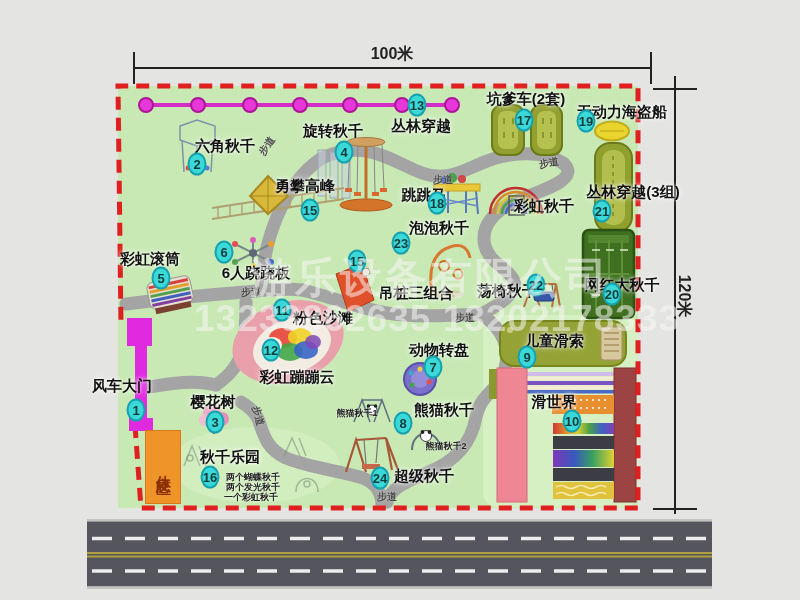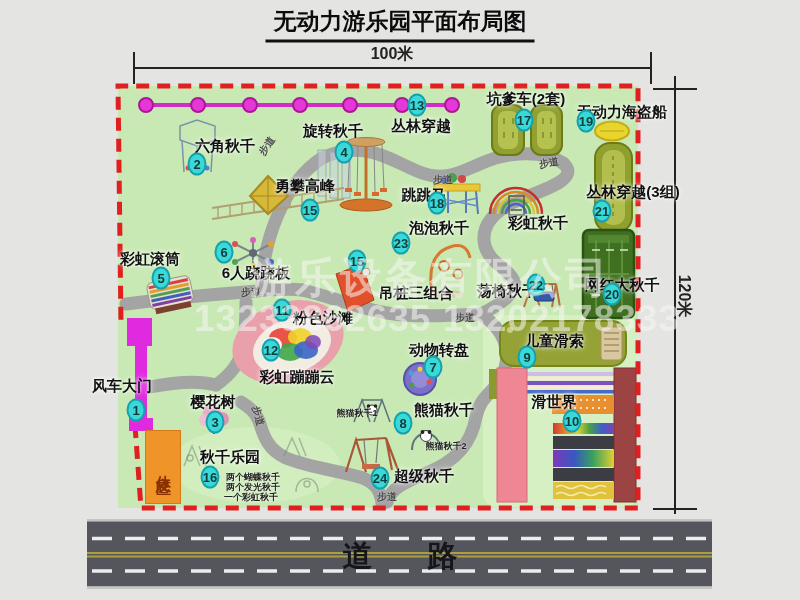--- a/index.html
+++ b/index.html
@@ -292,21 +292,20 @@
 
     <g>
       <rect x="87" y="519" width="625" height="2.5" fill="#c4c4c2"></rect>
       <rect x="87" y="521.5" width="625" height="65" fill="#55555d"></rect>
       <rect x="87" y="586.5" width="625" height="2.5" fill="#c4c4c2"></rect>
       <path d="M92,538.5 H712 M92,571 H712" stroke="#ececec" stroke-width="3.5" stroke-dasharray="20 13"></path>
       <path d="M87,553 H712 M87,556.5 H712" stroke="#ad9f3c" stroke-width="1.8"></path>
     </g>
   </svg>
 
-  <div id="page-title" class="abs">无动力游乐园平面布局图</div>
   <div id="dim-width" class="abs dim-label">100米</div>
   <div id="dim-height" class="abs dim-label">120米</div>
   <div id="rest-area">休息区</div>
   <div id="labels-layer">
       <div class="eq-label" style="left: 122px; top: 386px; transform: translate(-50%, -50%);">风车大门</div>
       <div class="badge" style="left: 136px; top: 410px; transform: translate(-50%, -50%);">1</div>
       <div class="eq-label" style="left: 225px; top: 146px; transform: translate(-50%, -50%);">六角秋千</div>
       <div class="badge" style="left: 197px; top: 164px; transform: translate(-50%, -50%);">2</div>
       <div class="eq-label" style="left: 213px; top: 402px; transform: translate(-50%, -50%);">樱花树</div>
       <div class="badge" style="left: 215px; top: 422px; transform: translate(-50%, -50%);">3</div>
@@ -345,30 +344,29 @@
       <div class="eq-label" style="left: 622px; top: 273px; transform: translate(-50%, -50%); margin-top: 12px;">网红大秋千</div>
       <div class="badge" style="left: 612px; top: 294px; transform: translate(-50%, -50%);">20</div>
       <div class="eq-label" style="left: 633px; top: 192px; transform: translate(-50%, -50%);">丛林穿越(3组)</div>
       <div class="badge" style="left: 602px; top: 211px; transform: translate(-50%, -50%);">21</div>
       <div class="eq-label" style="left: 507px; top: 291px; transform: translate(-50%, -50%);">荡椅秋千</div>
       <div class="badge" style="left: 536px; top: 273px; transform: translate(-50%, -50%); margin-top: 12px;">22</div>
       <div class="eq-label" style="left: 439px; top: 228px; transform: translate(-50%, -50%);">泡泡秋千</div>
       <div class="badge" style="left: 401px; top: 243px; transform: translate(-50%, -50%);">23</div>
       <div class="eq-label" style="left: 424px; top: 476px; transform: translate(-50%, -50%);">超级秋千</div>
       <div class="badge" style="left: 380px; top: 478px; transform: translate(-50%, -50%);">24</div>
-      <div class="eq-label" style="left: 538px; top: 223px; transform: translate(-50%, -50%);">彩虹秋千</div>
+      <div class="eq-label" style="left: 538px; top: 206px; transform: translate(-50%, -50%); padding-left: 12px;">彩虹秋千</div>
       <div class="sub-label" style="left: 357px; top: 413px; transform: translate(-50%, -50%);">熊猫秋千1</div>
       <div class="sub-label" style="left: 446px; top: 446px; transform: translate(-50%, -50%);">熊猫秋千2</div>
       <div class="sub-label" style="left: 253px; top: 477px; transform: translate(-50%, -50%);">两个蝴蝶秋千</div>
       <div class="sub-label" style="left: 253px; top: 487px; transform: translate(-50%, -50%);">两个发光秋千</div>
       <div class="sub-label" style="left: 251px; top: 497px; transform: translate(-50%, -50%);">一个彩虹秋千</div>
       <div class="trail-label" style="left: 267px; top: 146px; transform: translate(-50%, -50%) rotate(-55deg);">步道</div>
       <div class="trail-label" style="left: 251px; top: 292px; transform: translate(-50%, -50%) rotate(-5deg);">步道</div>
       <div class="trail-label" style="left: 443px; top: 180px; transform: translate(-50%, -50%);">步道</div>
       <div class="trail-label" style="left: 549px; top: 163px; transform: translate(-50%, -50%) rotate(-10deg);">步道</div>
       <div class="trail-label" style="left: 465px; top: 318px; transform: translate(-50%, -50%);">步道</div>
       <div class="trail-label" style="left: 258px; top: 416px; transform: translate(-50%, -50%) rotate(75deg);">步道</div>
       <div class="trail-label" style="left: 387px; top: 497px; transform: translate(-50%, -50%);">步道</div>
     </div>
-  <div id="road-label" class="abs">道路</div>
   <div id="wm-company" class="watermark">游乐设备有限公司</div>
   <div id="wm-phone" class="watermark">13233862635 13202178333</div>
 </div>
 
 </body></html>

